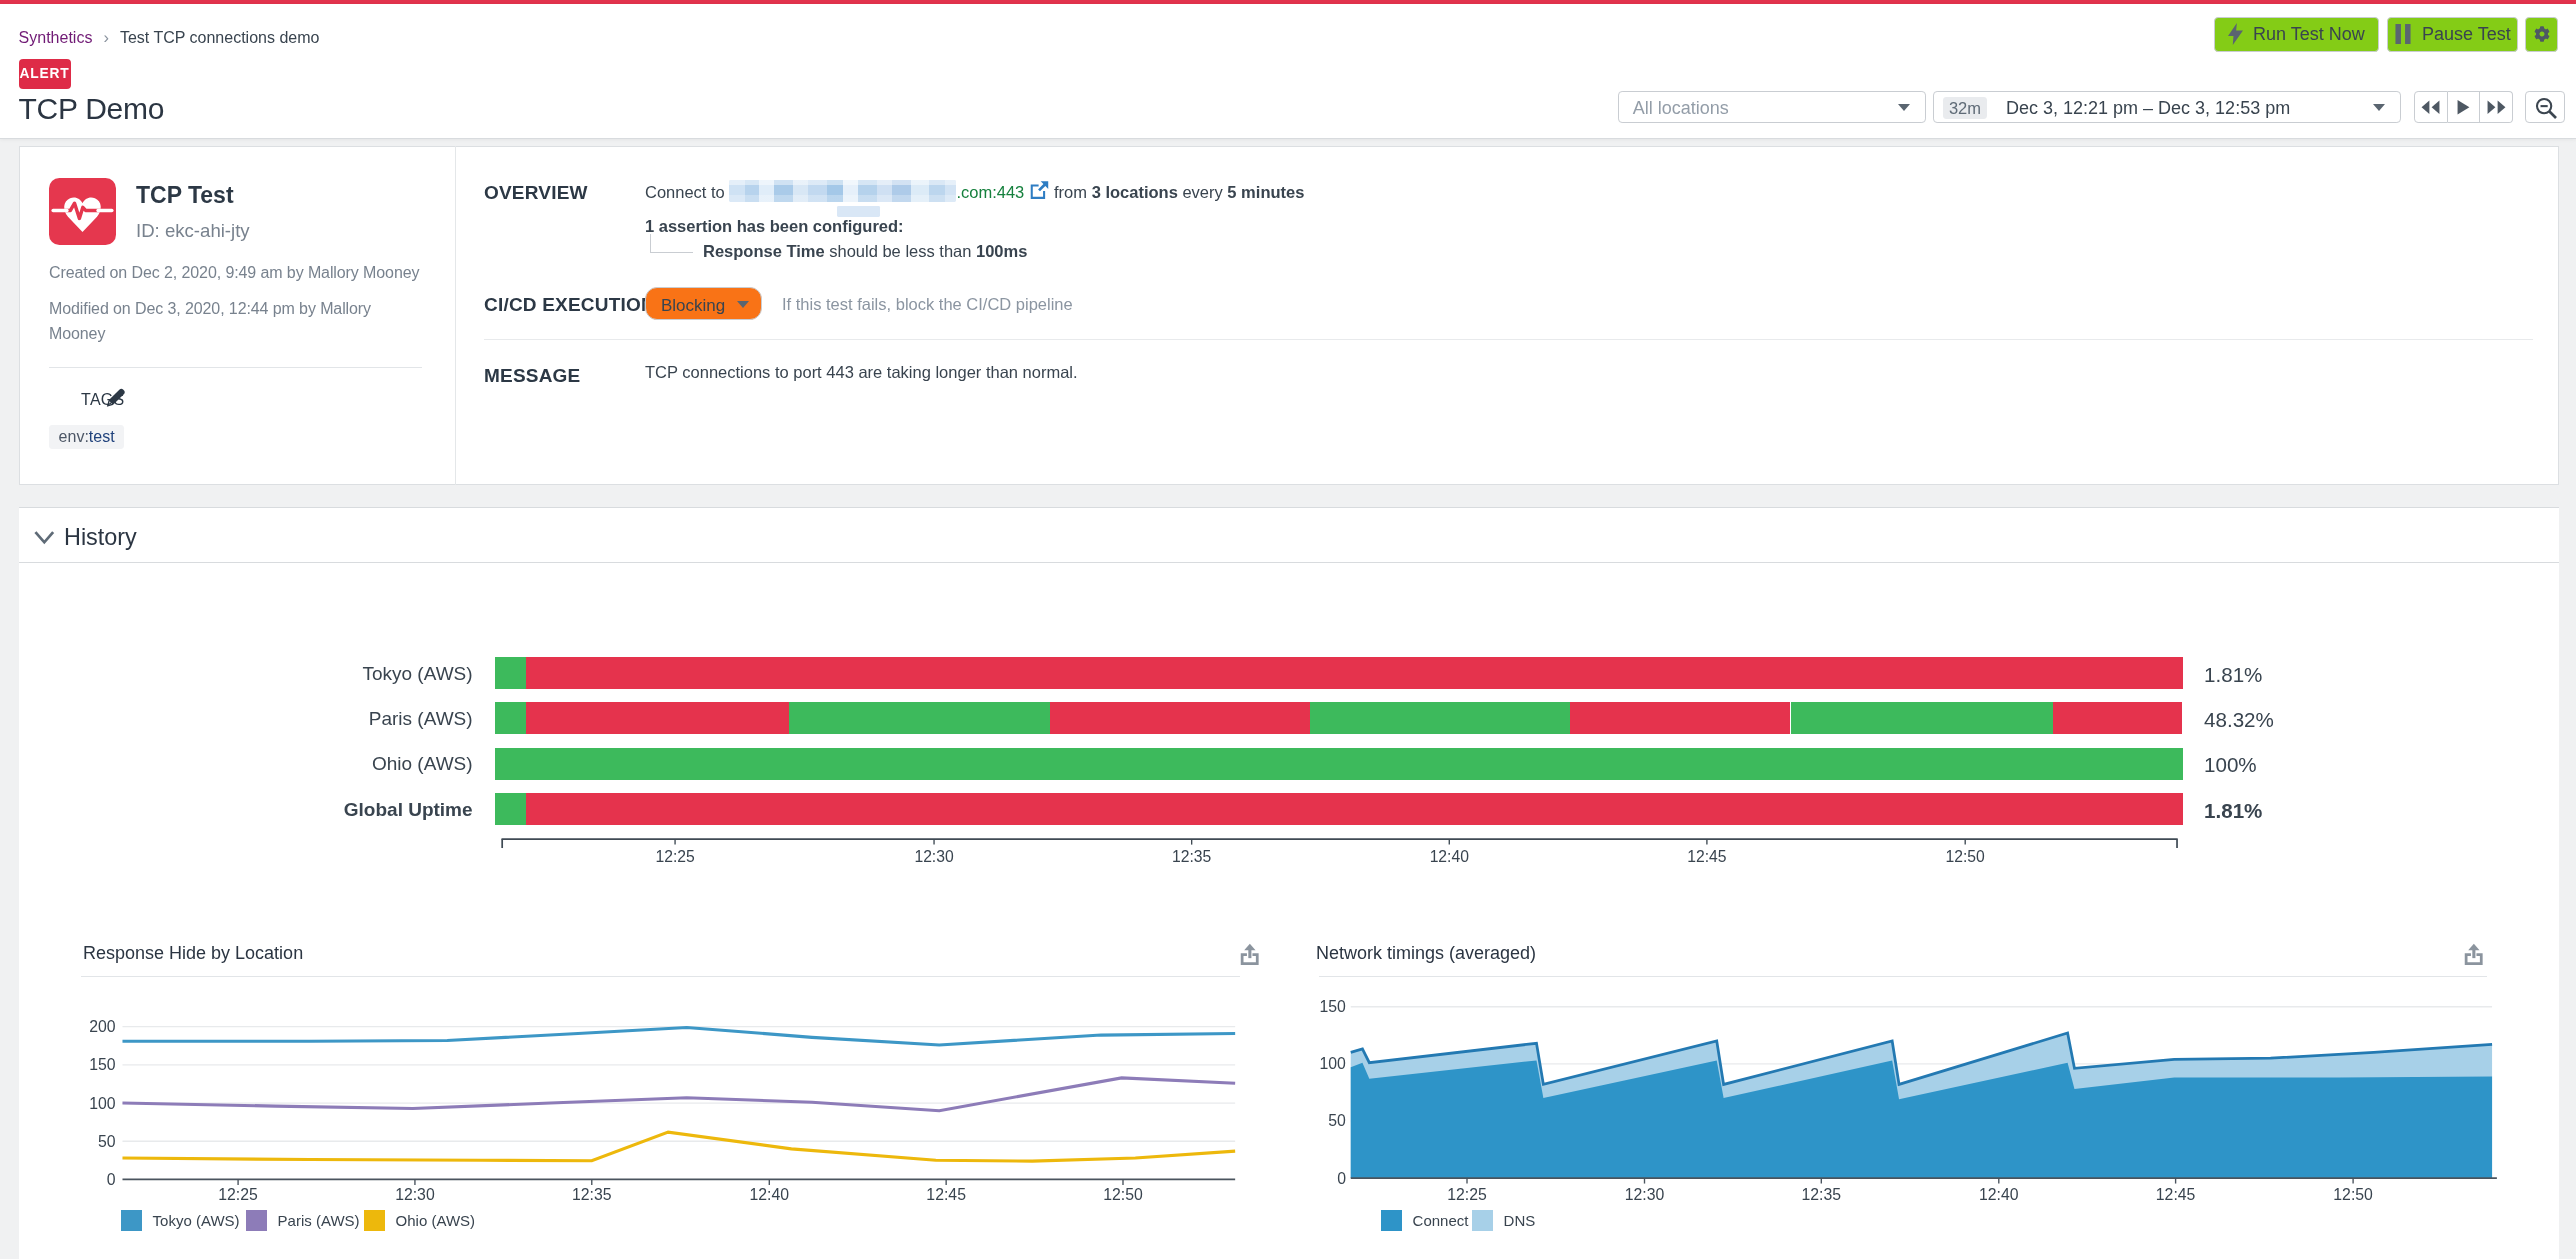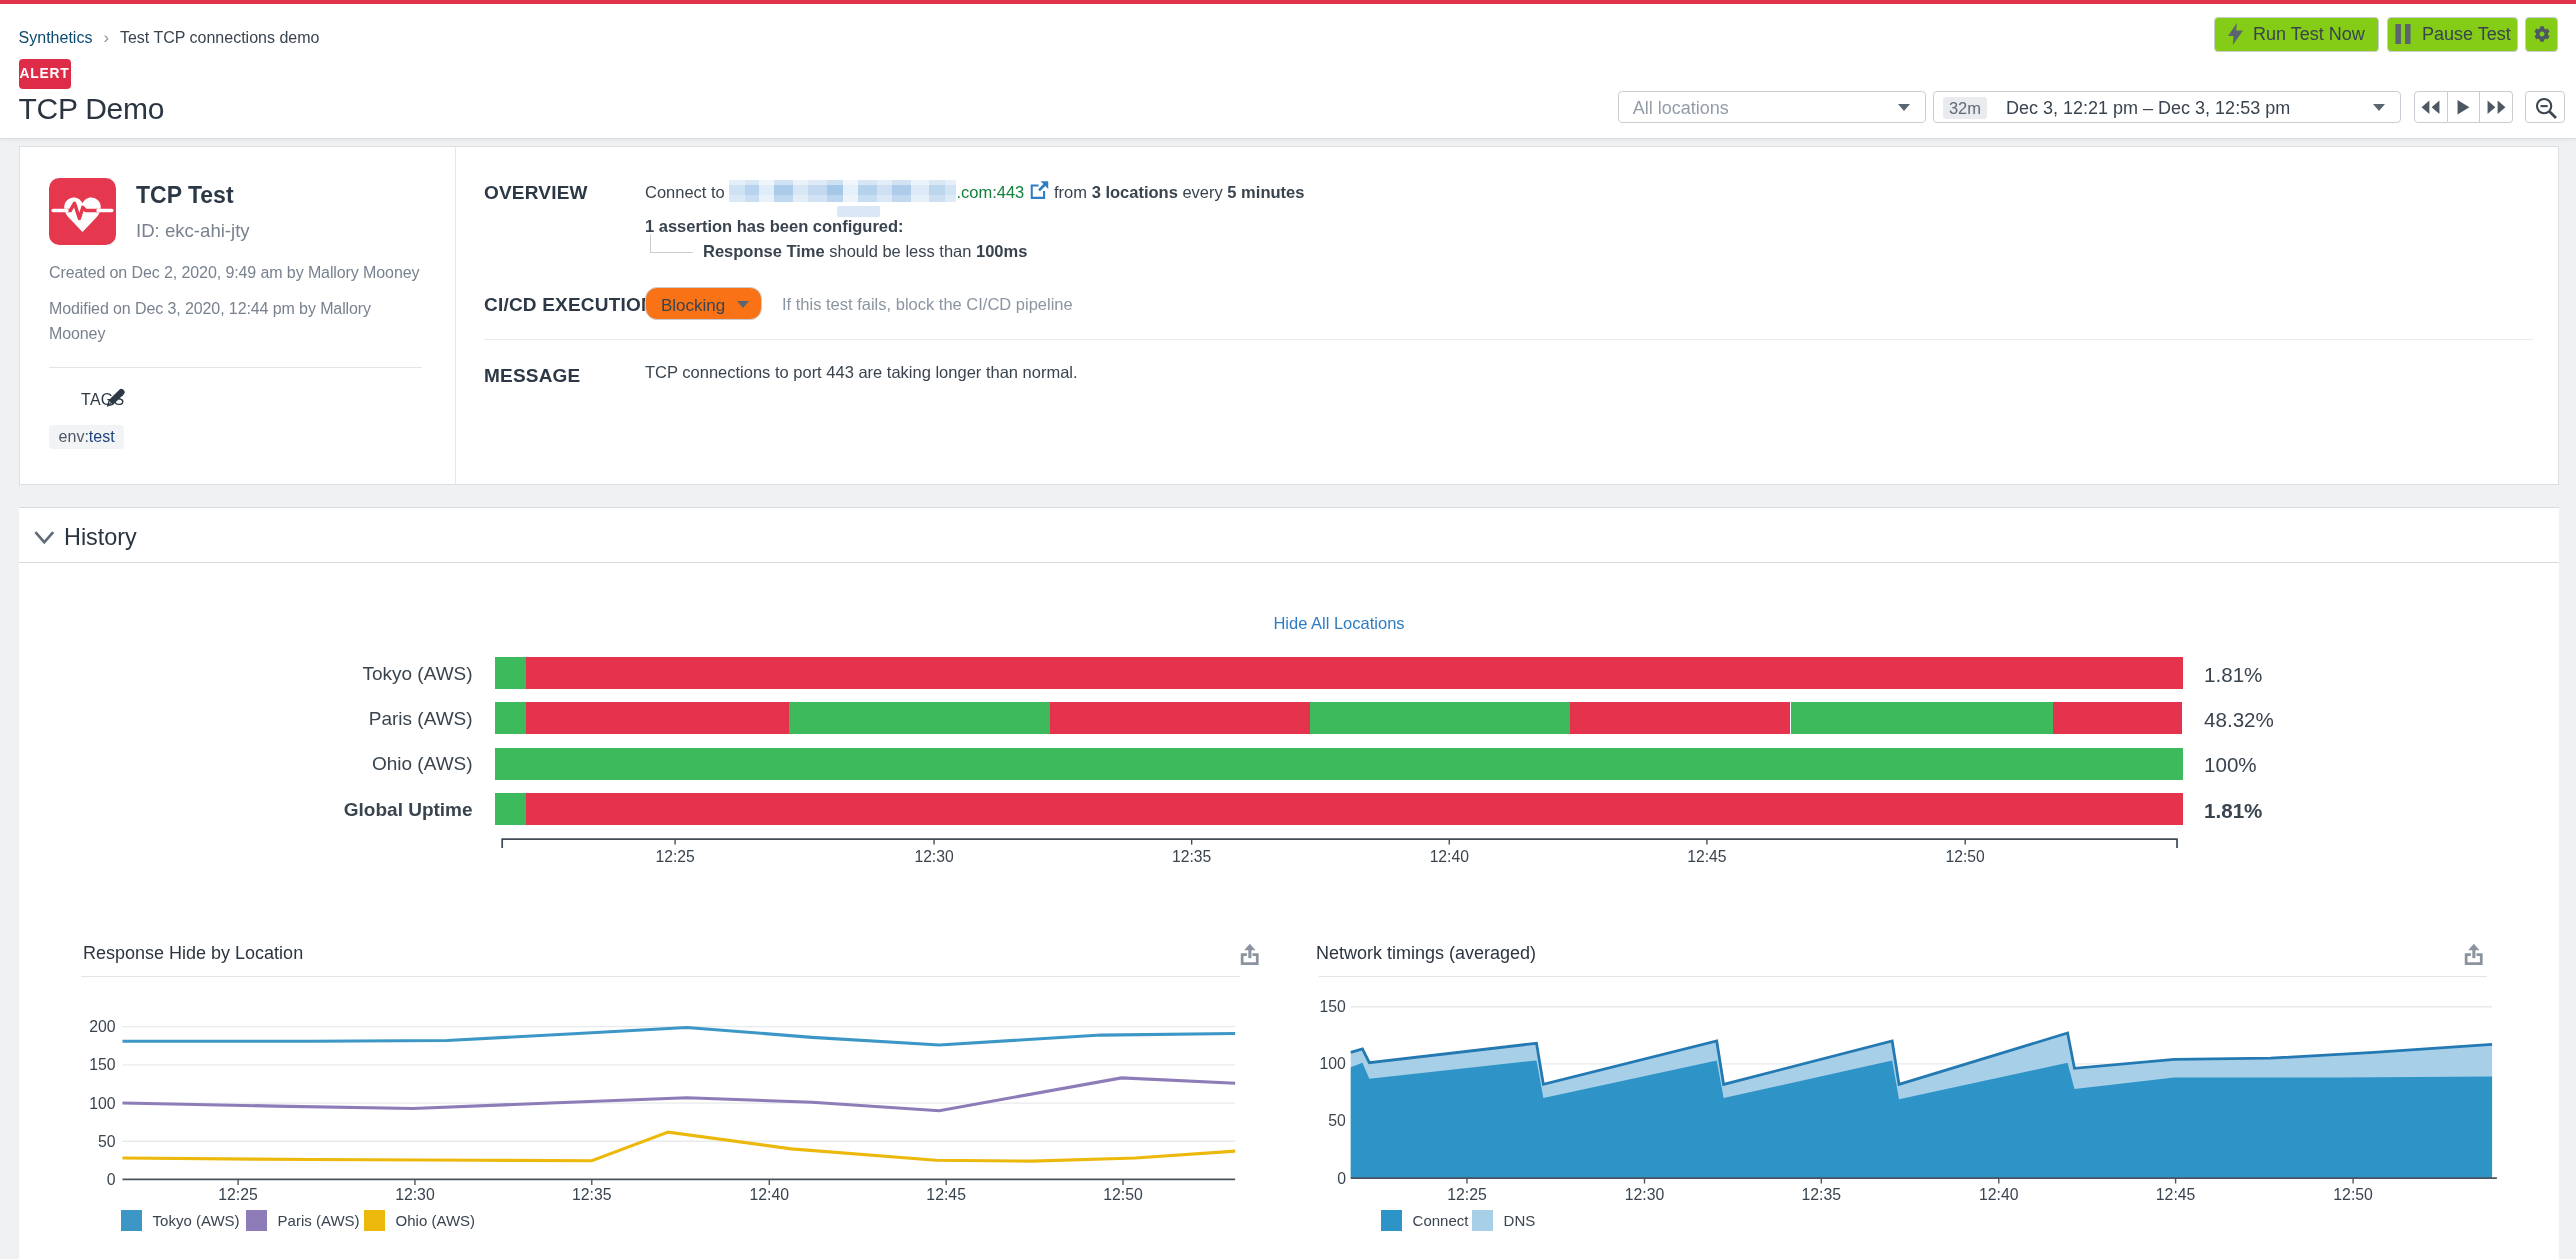--- a/index.html
+++ b/index.html
@@ -3,21 +3,21 @@
 <meta charset="utf-8">
 <style>
 * { margin:0; padding:0; box-sizing:border-box; }
 html,body { width:2576px; height:1259px; background:#f0f1f2; font-family:"Liberation Sans", sans-serif; overflow:hidden; }
 .abs { position:absolute; }
 #page { position:relative; width:2576px; height:1259px; }
 
 #topbar { left:0; top:0; width:2576px; height:4.1px; background:#e2334d; }
 #header { left:0; top:4.1px; width:2576px; height:135px; background:#fff; border-bottom:0.7px solid #d8dbde; box-shadow:0 1.4px 4.1px rgba(0,0,0,0.08); }
 #crumbs { left:18.6px; top:27.5px; font-size:16px; color:#39444f; }
-#crumbs a { color:#0c4a6e; text-decoration:none; }
+#crumbs a { color:#701a75; text-decoration:none; }
 #crumbs .sep { color:#8a939e; margin:0 11px; font-size:16.5px; }
 #alert-badge { left:18.6px; top:59px; width:52px; height:30px; background:#de2b47; border-radius:4.1px; color:#fff; font-size:13.8px; font-weight:bold; letter-spacing:0.8px; text-align:center; line-height:30px; }
 #title { left:18.6px; top:92px; font-size:30px; color:#2b3542; letter-spacing:-0.3px; }
 .btn { background:#84cc16; border:0.7px solid #c9cdd2; border-radius:4.1px; color:#39444f; font-size:18px; display:flex; align-items:center; justify-content:center; }
 #btn-run { left:2214px; top:16.5px; width:165px; height:35px; gap:9.6px; }
 #btn-pause { left:2387px; top:16.5px; width:131px; height:35px; gap:9.6px; }
 #btn-gear { left:2525px; top:16.5px; width:33px; height:35px; }
 
 #sel-loc { left:1618px; top:91px; width:308px; height:32px; border:0.7px solid #c9cdd2; border-radius:4.1px; background:#fff; }
 #sel-loc .ph { position:absolute; left:13.8px; top:6.2px; font-size:18px; color:#939da8; }
@@ -165,21 +165,20 @@
   <div class="abs" id="msghr"></div>
   <div class="abs ovlabel" style="left:484px; top:365px;">MESSAGE</div>
   <div class="abs ovtext" style="left:645px; top:363px;">TCP connections to port 443 are taking longer than normal.</div>
 
   <div class="abs" id="histband"></div>
   <svg class="abs" style="left:34px; top:530px;" width="20.6" height="15" viewBox="0 0 30 22">
       <polyline points="2,3 15,18 28,3" fill="none" stroke="#5f6b77" stroke-width="4"></polyline>
     </svg>
   <div class="abs" id="histlabel">History</div>
   <div class="abs" id="histbody"></div>
-  <div class="abs" id="hideall">Hide All Locations</div>
 
   <div class="rowlabel" style="left:18.6px; top:663px;">Tokyo (AWS)</div>
   <div class="bar" style="top:657px;">
       <div class="seg green" style="left:0; width:31px;"></div>
       <div class="seg red" style="left:31px; width:1657px;"></div>
     </div>
   <div class="rowpct" style="top:663px;">1.81%</div>
 
   <div class="rowlabel" style="left:18.6px; top:708px;">Paris (AWS)</div>
   <div class="bar" style="top:702px;">

